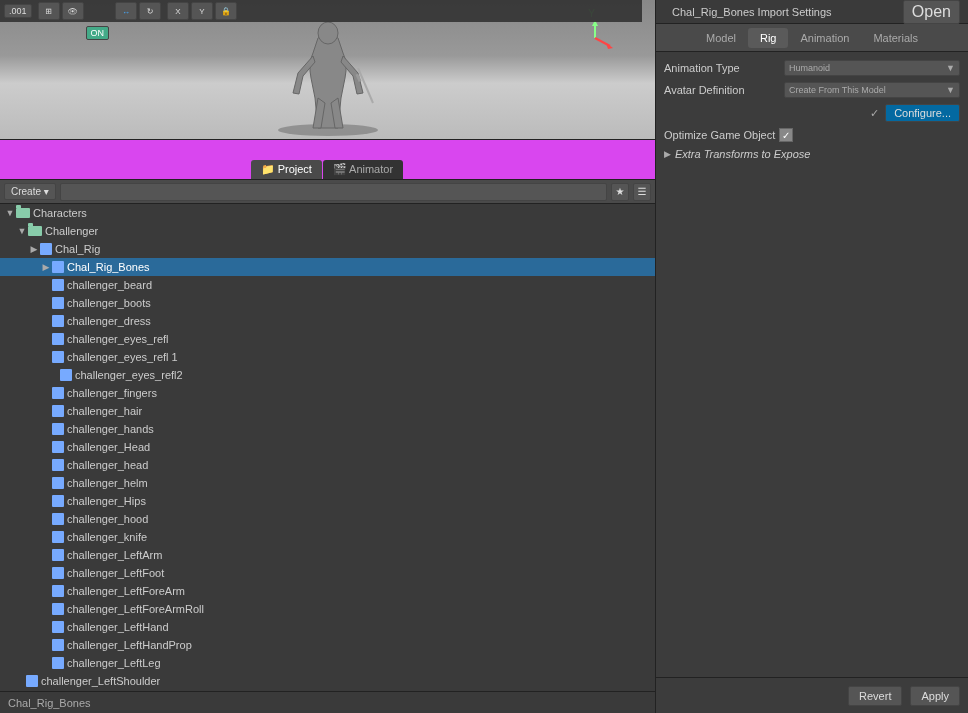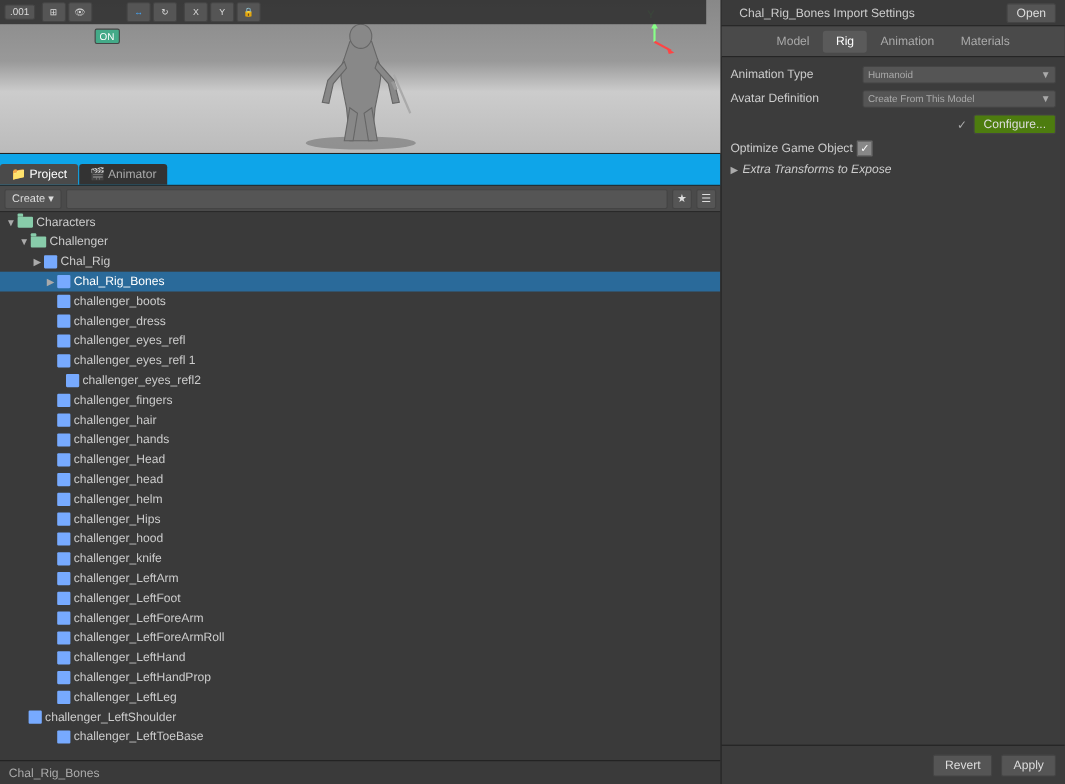--- a/index.html
+++ b/index.html
@@ -11,21 +11,21 @@
     .left-panel { display: flex; flex-direction: column; width: 655px; }
     .right-panel { width: 313px; background: #3c3c3c; border-left: 1px solid #222; display: flex; flex-direction: column; }
 
     
     .viewport { height: 140px; background: #5a5a5a; position: relative; overflow: hidden; border-bottom: 1px solid #222; }
     .viewport-toolbar { position: absolute; top: 0; left: 0; right: 13px; height: 22px; background: rgba(50,50,50,0.9); display: flex; align-items: center; gap: 2px; padding: 0 4px; z-index: 10; }
     .viewport-btn { background: #555; border: 1px solid #444; color: #ddd; font-size: 9px; padding: 1px 4px; cursor: pointer; border-radius: 2px; }
     .viewport-btn.active { background: #4a8; color: #fff; margin-top: 43px; }
 
     
-    .panel-tabs { height: 29px; background: #0ea5e9; display: flex; align-items: flex-end; border-bottom: 1px solid #222; }
+    .panel-tabs { height: 40px; background: #d946ef; display: flex; align-items: flex-end; border-bottom: 1px solid #222; justify-content: center; }
     .panel-tab { padding: 3px 10px; font-size: 11px; cursor: pointer; border-radius: 3px 3px 0 0; margin-right: 1px; }
     .panel-tab.active { background: #4a4a4a; color: #fff; }
     .panel-tab.inactive { background: #333; color: #aaa; }
 
     
     .panel-toolbar { height: 24px; background: #4a4a4a; display: flex; align-items: center; padding: 0 4px; gap: 4px; border-bottom: 1px solid #222; }
     .search-input { flex: 1; background: #555; border: 1px solid #444; color: #ddd; padding: 2px 6px; font-size: 11px; border-radius: 2px; }
     .toolbar-icon { width: 18px; height: 18px; background: #555; border: 1px solid #444; display: flex; align-items: center; justify-content: center; cursor: pointer; font-size: 10px; color: #ddd; border-radius: 2px; }
     .create-btn { background: #555; border: 1px solid #444; color: #ddd; font-size: 10px; padding: 2px 6px; cursor: pointer; border-radius: 2px; }
 
@@ -41,21 +41,21 @@
     .folder-icon { width: 14px; height: 10px; background: #8ca; border-radius: 1px; display: inline-block; margin-right: 3px; position: relative; }
     .folder-icon::before { content: ''; position: absolute; top: -3px; left: 0; width: 5px; height: 3px; background: #8ca; border-radius: 1px 1px 0 0; }
     .mesh-icon { width: 12px; height: 12px; background: #7af; display: inline-block; margin-right: 3px; border-radius: 1px; }
 
     
     .bottom-bar { height: 22px; background: #3a3a3a; display: flex; align-items: center; padding: 0 8px; border-top: 1px solid #222; }
     .bottom-label { color: #aaa; font-size: 11px; }
 
     
     .inspector-header { height: 24px; background: #3a3a3a; display: flex; align-items: center; justify-content: flex-end; padding: 0 8px; border-bottom: 1px solid #222; }
-    .open-btn { background: #555; border: 1px solid #444; color: #ddd; font-size: 11px; padding: 2px 8px; cursor: pointer; border-radius: 2px; }
+    .open-btn { background: #555; border: 1px solid #444; color: #ddd; font-size: 16px; padding: 2px 8px; cursor: pointer; border-radius: 2px; }
 
     .inspector-tabs { height: 28px; background: #4a4a4a; display: flex; align-items: center; justify-content: center; gap: 0; border-bottom: 1px solid #222; }
     .inspector-tab { padding: 4px 12px; font-size: 11px; cursor: pointer; border-radius: 3px; }
     .inspector-tab.active { background: #5a5a5a; color: #fff; }
     .inspector-tab.inactive { color: #aaa; }
 
     .inspector-body { flex: 1; padding: 8px; overflow-y: auto; }
     .field-row { display: flex; align-items: center; margin-bottom: 6px; }
     .field-label { width: 120px; color: #ccc; font-size: 11px; flex-shrink: 0; }
     .field-dropdown { flex: 1; background: #555; border: 1px solid #444; color: #ddd; font-size: 11px; padding: 2px 4px; border-radius: 2px; display: flex; align-items: center; justify-content: space-between; cursor: pointer; }
@@ -66,21 +66,21 @@
     .checkbox-box { width: 14px; height: 14px; background: #888; border: 1px solid #666; margin-left: 4px; display: flex; align-items: center; justify-content: center; }
     .checkmark { color: #fff; font-size: 10px; }
 
     .collapsible-row { display: flex; align-items: center; margin-bottom: 6px; cursor: pointer; }
     .collapse-arrow { color: #aaa; font-size: 9px; margin-right: 4px; }
     .collapsible-label { color: #ccc; font-size: 11px; font-style: italic; }
 
     .inspector-footer { height: 36px; display: flex; align-items: center; justify-content: flex-end; gap: 8px; padding: 0 8px; border-top: 1px solid #222; }
     .footer-btn { background: #555; border: 1px solid #444; color: #ddd; font-size: 11px; padding: 3px 10px; cursor: pointer; border-radius: 2px; }
 
-    .configure-btn { background: #4d7c0f; border: 1px solid #444; color: #ddd; font-size: 11px; padding: 2px 8px; cursor: pointer; border-radius: 2px; }
+    .configure-btn { background: #0369a1; border: 1px solid #444; color: #ddd; font-size: 11px; padding: 2px 8px; cursor: pointer; border-radius: 2px; }
 
     .configure-row { display: flex; align-items: center; justify-content: flex-end; margin-bottom: 6px; padding-left: 10px; }
 
     
     .viewport-bg { 
       position: absolute; top: 0; left: 0; right: 0; bottom: 0;
       background: linear-gradient(180deg, #888 0%, #999 40%, #ccc 60%, #bbb 100%);
     }
 
     
@@ -184,20 +184,24 @@
         </div>
 
         <div class="tree-item selected" style="padding-left:40px;">
           <span class="tree-arrow">▶</span>
           <span style="width:12px;height:12px;background:#7af;display:inline-block;margin-right:3px;border-radius:1px;"></span>
           <span>Chal_Rig_Bones</span>
         </div>
 
         <div class="tree-item" style="padding-left:52px;">
           <span class="mesh-icon"></span>
+          <span>challenger_beard</span>
+        </div>
+        <div class="tree-item" style="padding-left:52px;">
+          <span class="mesh-icon"></span>
           <span>challenger_boots</span>
         </div>
         <div class="tree-item" style="padding-left:52px;">
           <span class="mesh-icon"></span>
           <span>challenger_dress</span>
         </div>
         <div class="tree-item" style="padding-left:52px;">
           <span class="mesh-icon"></span>
           <span>challenger_eyes_refl</span>
         </div>

